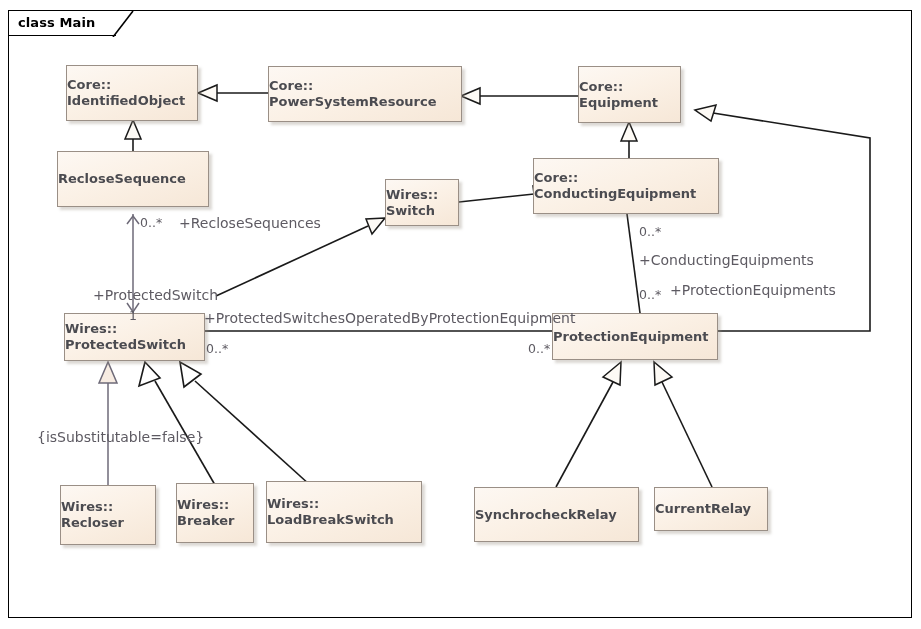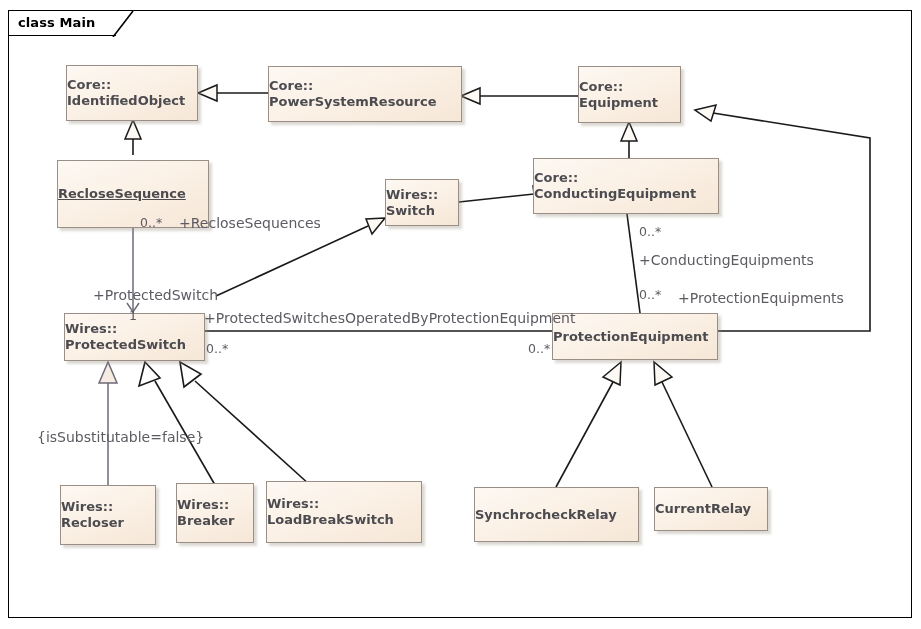--- a/index.html
+++ b/index.html
@@ -223,21 +223,21 @@
   <div class="cls" style="left:268px; top:66px;  width:194px; height:56px;">
     <span class="ns">Core::</span>
     <span class="nm">PowerSystemResource</span>
   </div>
 
   <div class="cls" style="left:578px; top:66px;  width:103px; height:57px;">
     <span class="ns">Core::</span>
     <span class="nm">Equipment</span>
   </div>
 
-  <div class="cls" style="left:57px;  top:160px; width:152px; height:68px;text-decoration:underline;">
+  <div class="cls" style="left:57px;  top:151px; width:152px; height:56px;">
     <span class="nm">RecloseSequence</span>
   </div>
 
   <div class="cls" style="left:385px; top:179px; width:74px;  height:47px;">
     <span class="ns">Wires::</span>
     <span class="nm">Switch</span>
   </div>
 
   <div class="cls" style="left:533px; top:158px; width:186px; height:56px;">
     <span class="ns">Core::</span>
@@ -283,17 +283,17 @@
   <div class="lbl mult" style="left:129px; top:308px; z-index:7;">1</div>
   <div class="lbl mult" style="left:206px; top:341px;">0..*</div>
 
   <div class="lbl" style="left:204px; top:310px;">+ProtectedSwitchesOperatedByProtectionEquipment</div>
   <div class="lbl mult" style="left:528px; top:341px;">0..*</div>
 
   <div class="lbl mult" style="left:639px; top:224px;">0..*</div>
   <div class="lbl" style="left:639px; top:252px;text-align:center;">+ConductingEquipments</div>
 
   <div class="lbl mult" style="left:639px; top:287px;">0..*</div>
-  <div class="lbl" style="left:670px; top:290px;margin-left:8px;">+ProtectionEquipments</div>
+  <div class="lbl" style="left:670px; top:282px;">+ProtectionEquipments</div>
 
   <div class="lbl" style="left:37px;  top:429px;">{isSubstitutable=false}</div>
 
 </div>
 
 </body></html>

